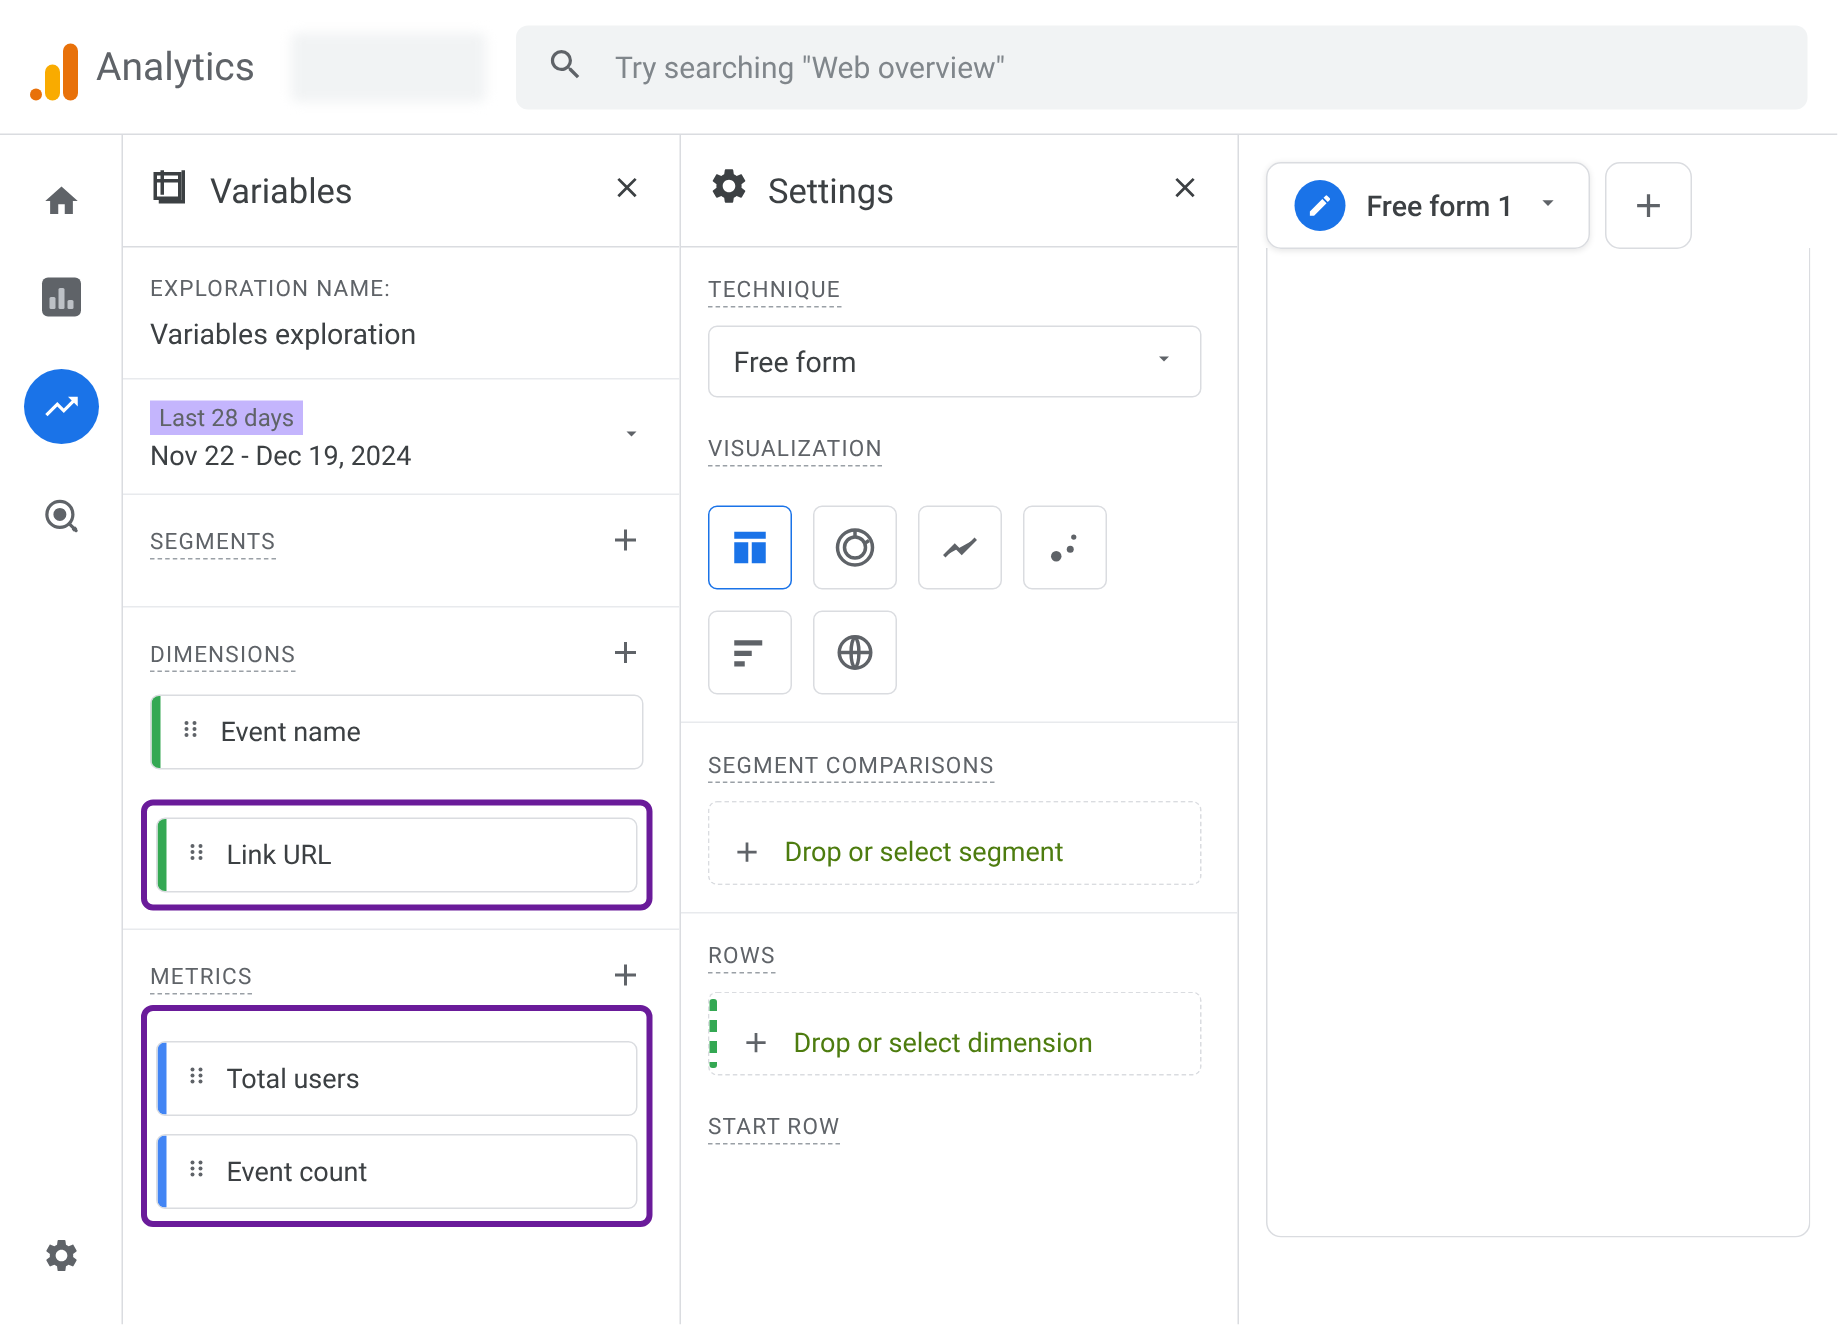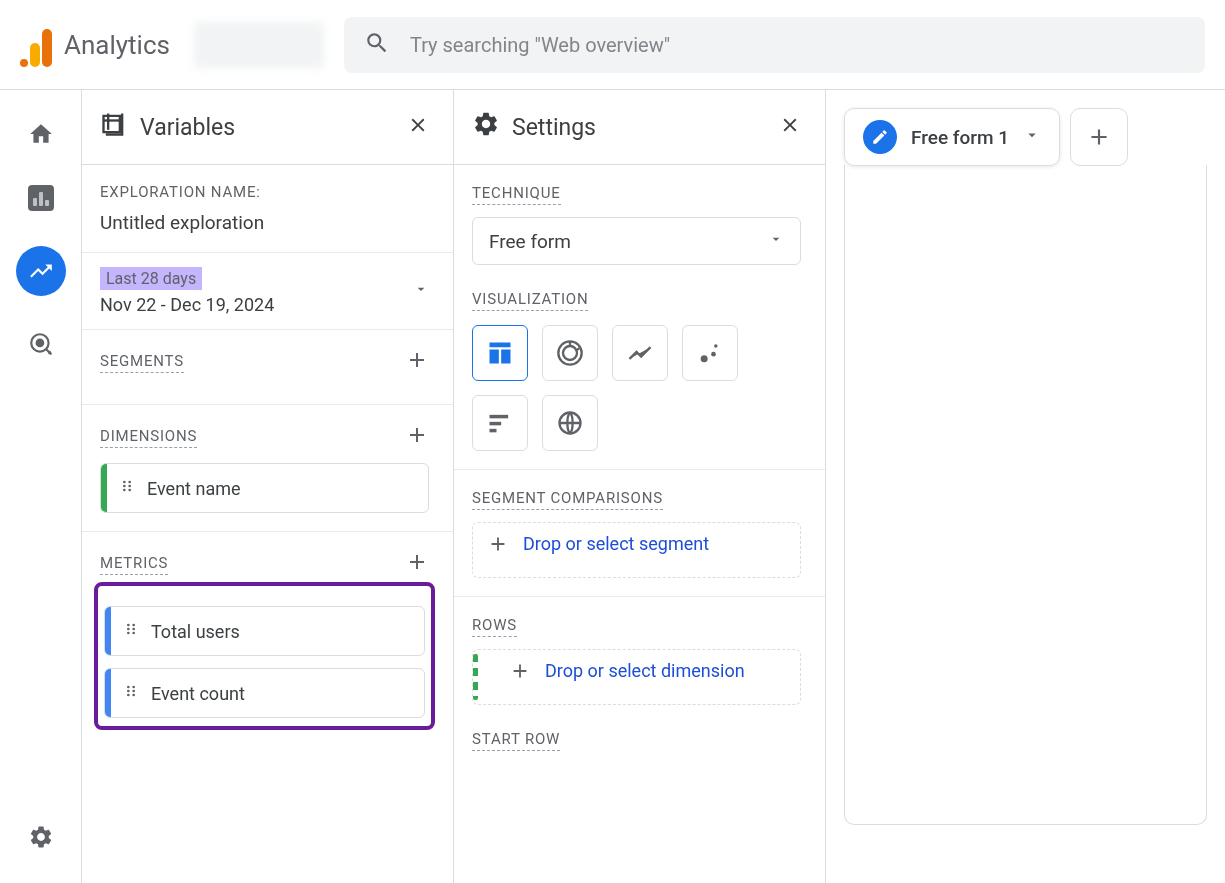--- a/index.html
+++ b/index.html
@@ -70,22 +70,22 @@
   
   .select-box { display: flex; align-items: center; justify-content: space-between; border: 1px solid #dadce0; border-radius: 6px; height: 48px; padding: 0 16px; margin-top: 12px; cursor: pointer; }
   .select-text { font-size: 19px; color: #3c4043; }
   
   .viz-grid { display: flex; flex-wrap: wrap; gap: 14px; margin-top: 14px; }
   .viz-btn { width: 56px; height: 56px; border: 1px solid #dadce0; border-radius: 6px; display: flex; align-items: center; justify-content: center; cursor: pointer; }
   .viz-btn.active { border-color: #1a73e8; }
   .viz-btn svg { width: 28px; height: 28px; fill: #5f6368; }
   .viz-btn.active svg { fill: #1a73e8; }
   
-  .drop-zone { display: flex; align-items: flex-start; gap: 14px; border: 1px dashed #dadce0; border-radius: 6px; min-height: 56px; padding: 10px 14px; margin-top: 12px; font-size: 18px; color: #1d4ed8; cursor: pointer; }
-  .drop-zone.with-indicator { position: relative; padding-left: 36px; }
+  .drop-zone { display: flex; align-items: flex-end; gap: 14px; border: 1px dashed #dadce0; border-radius: 6px; min-height: 56px; padding: 10px 14px; margin-top: 12px; font-size: 18px; color: #4d7c0f; cursor: pointer; }
+  .drop-zone.with-indicator { position: relative; padding-left: 20px; }
   .drop-indicator { position: absolute; left: 0; top: 4px; bottom: 4px; width: 5px; background: repeating-linear-gradient(to bottom, #34a853 0, #34a853 8px, transparent 8px, transparent 14px); border-radius: 2px; }
   .drop-zone svg { width: 22px; height: 22px; stroke: #5f6368; stroke-width: 2; fill: none; }
   .drop-text { flex: 1; }
   
   
   .tab-bar { display: flex; gap: 10px; }
   .tab { display: flex; align-items: center; gap: 14px; border: 1px solid #dadce0; border-radius: 10px; height: 58px; padding: 0 18px; box-shadow: 0 1px 2px rgba(0,0,0,0.05); }
   .tab.active { box-shadow: 0 1px 4px rgba(0,0,0,0.1); }
   .tab-edit-icon { width: 34px; height: 34px; background: #1a73e8; border-radius: 50%; display: flex; align-items: center; justify-content: center; }
   .tab-edit-icon svg { width: 18px; height: 18px; fill: #fff; }
@@ -168,21 +168,21 @@
       </div>
       <span class="close-x">
         <svg viewBox="0 0 24 24">
             <path d="M19 6.41L17.59 5 12 10.59 6.41 5 5 6.41 10.59 12 5 17.59 6.41 19 12 13.41 17.59 19 19 17.59 13.41 12z"></path>
           </svg>
       </span>
     </div>
 
     <div class="section">
       <div class="section-label">EXPLORATION NAME:</div>
-      <div class="section-value">Untitled exploration</div>
+      <div class="section-value">Variables exploration</div>
     </div>
 
     <div class="date-range">
       <div class="date-text">
         <span class="date-preset">Last 28 days</span>
         <span class="date-literal">Nov 22 - Dec 19, 2024</span>
       </div>
       <span class="caret-down">
         <svg viewBox="0 0 24 24">
             <path d="M7 10l5 5 5-5z"></path>
@@ -217,20 +217,36 @@
             <svg viewBox="0 0 24 24">
                 <circle cx="8" cy="6" r="2"></circle>
                 <circle cx="16" cy="6" r="2"></circle>
                 <circle cx="8" cy="12" r="2"></circle>
                 <circle cx="16" cy="12" r="2"></circle>
                 <circle cx="8" cy="18" r="2"></circle>
                 <circle cx="16" cy="18" r="2"></circle>
               </svg>
           </span>
           <span class="chip-text">Event name</span>
+        </div>
+        <div class="highlight-box">
+          <div class="chip">
+            <div class="chip-color green"></div>
+            <span class="chip-drag">
+              <svg viewBox="0 0 24 24">
+                  <circle cx="8" cy="6" r="2"></circle>
+                  <circle cx="16" cy="6" r="2"></circle>
+                  <circle cx="8" cy="12" r="2"></circle>
+                  <circle cx="16" cy="12" r="2"></circle>
+                  <circle cx="8" cy="18" r="2"></circle>
+                  <circle cx="16" cy="18" r="2"></circle>
+                </svg>
+            </span>
+            <span class="chip-text">Link URL</span>
+          </div>
         </div>
       </div>
     </div>
 
     <div class="section no-border">
       <div class="section-label">
         <span class="dotted-label">METRICS</span>
         <span class="plus-btn">
           <svg viewBox="0 0 24 24" fill="none">
               <path d="M12 5v14M5 12h14"></path>
@@ -293,21 +309,21 @@
       <span class="dotted-label section-label" style="margin-bottom:0">TECHNIQUE</span>
       <div class="select-box">
         <span class="select-text">Free form</span>
         <span class="caret-down">
           <svg viewBox="0 0 24 24">
               <path d="M7 10l5 5 5-5z"></path>
             </svg>
         </span>
       </div>
       <div style="margin-top:24px">
-        <span class="dotted-label section-label" style="margin-bottom:0">VISUALIZATION</span>
+        <span class="dotted-label section-label" style="margin-bottom:12px">VISUALIZATION</span>
         <div class="viz-grid">
           <div class="viz-btn active">
             <svg viewBox="0 0 24 24">
                 <path d="M3 3h18v4H3zM3 9h8v12H3zM13 9h8v12h-8z"></path>
               </svg>
           </div>
           <div class="viz-btn">
             <svg viewBox="0 0 24 24">
                 <path d="M12 2a10 10 0 100 20 10 10 0 000-20zm0 4a6 6 0 110 12 6 6 0 010-12z" fill="none" stroke="#5f6368" stroke-width="2"></path>
                 <path d="M12 2v4M20 8l-3 2" stroke="#5f6368" stroke-width="2"></path>

